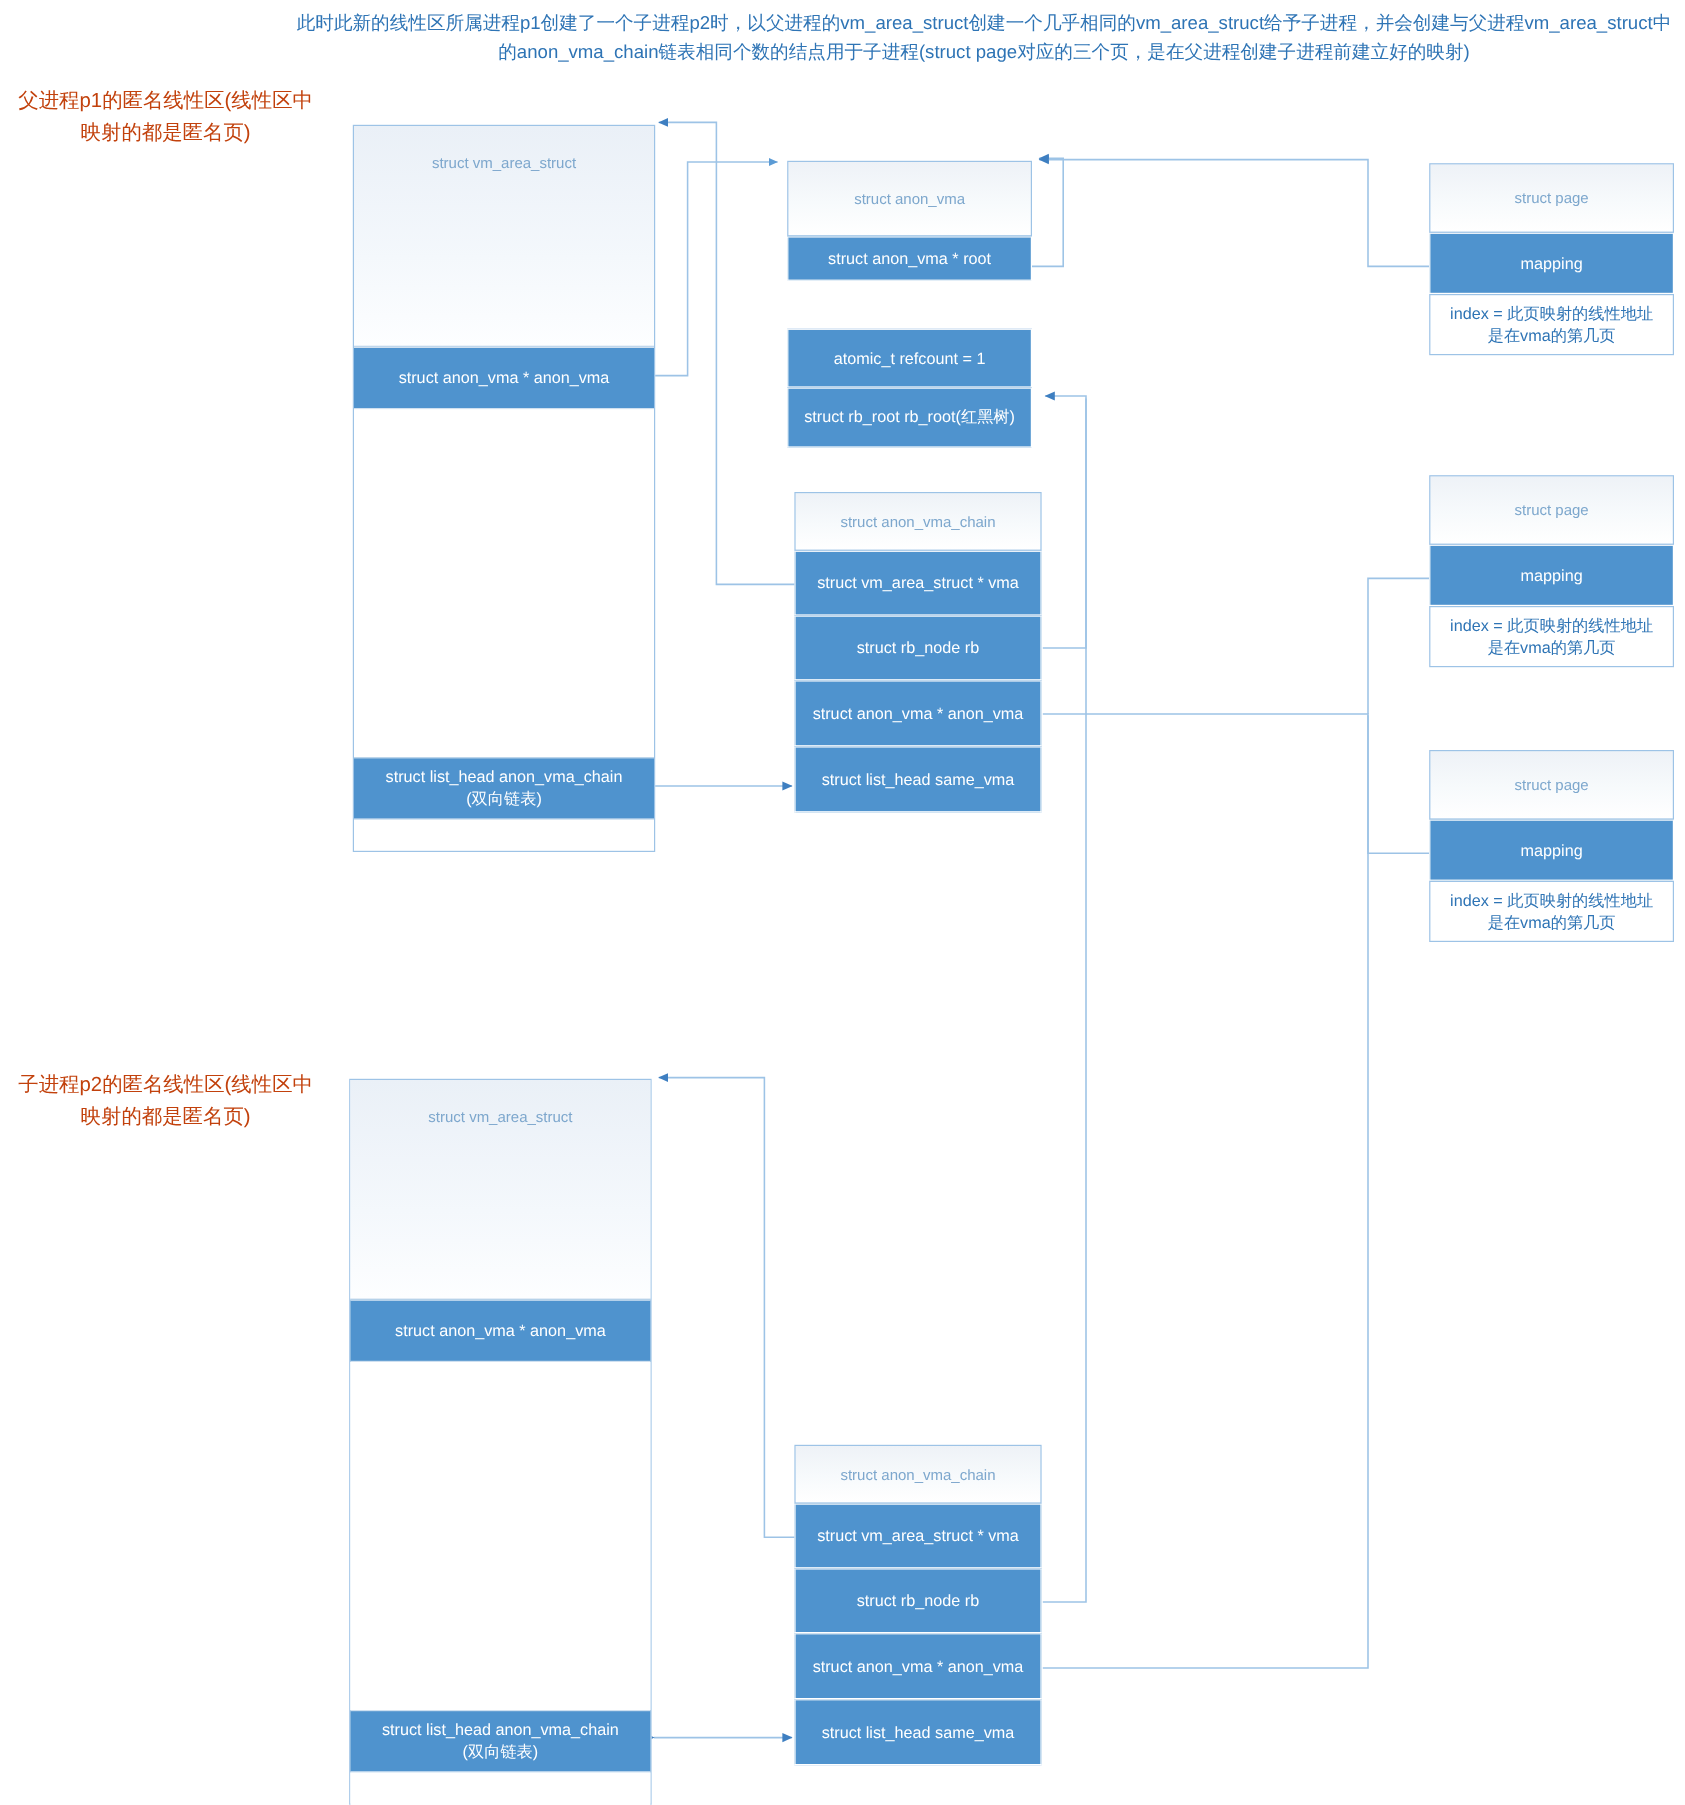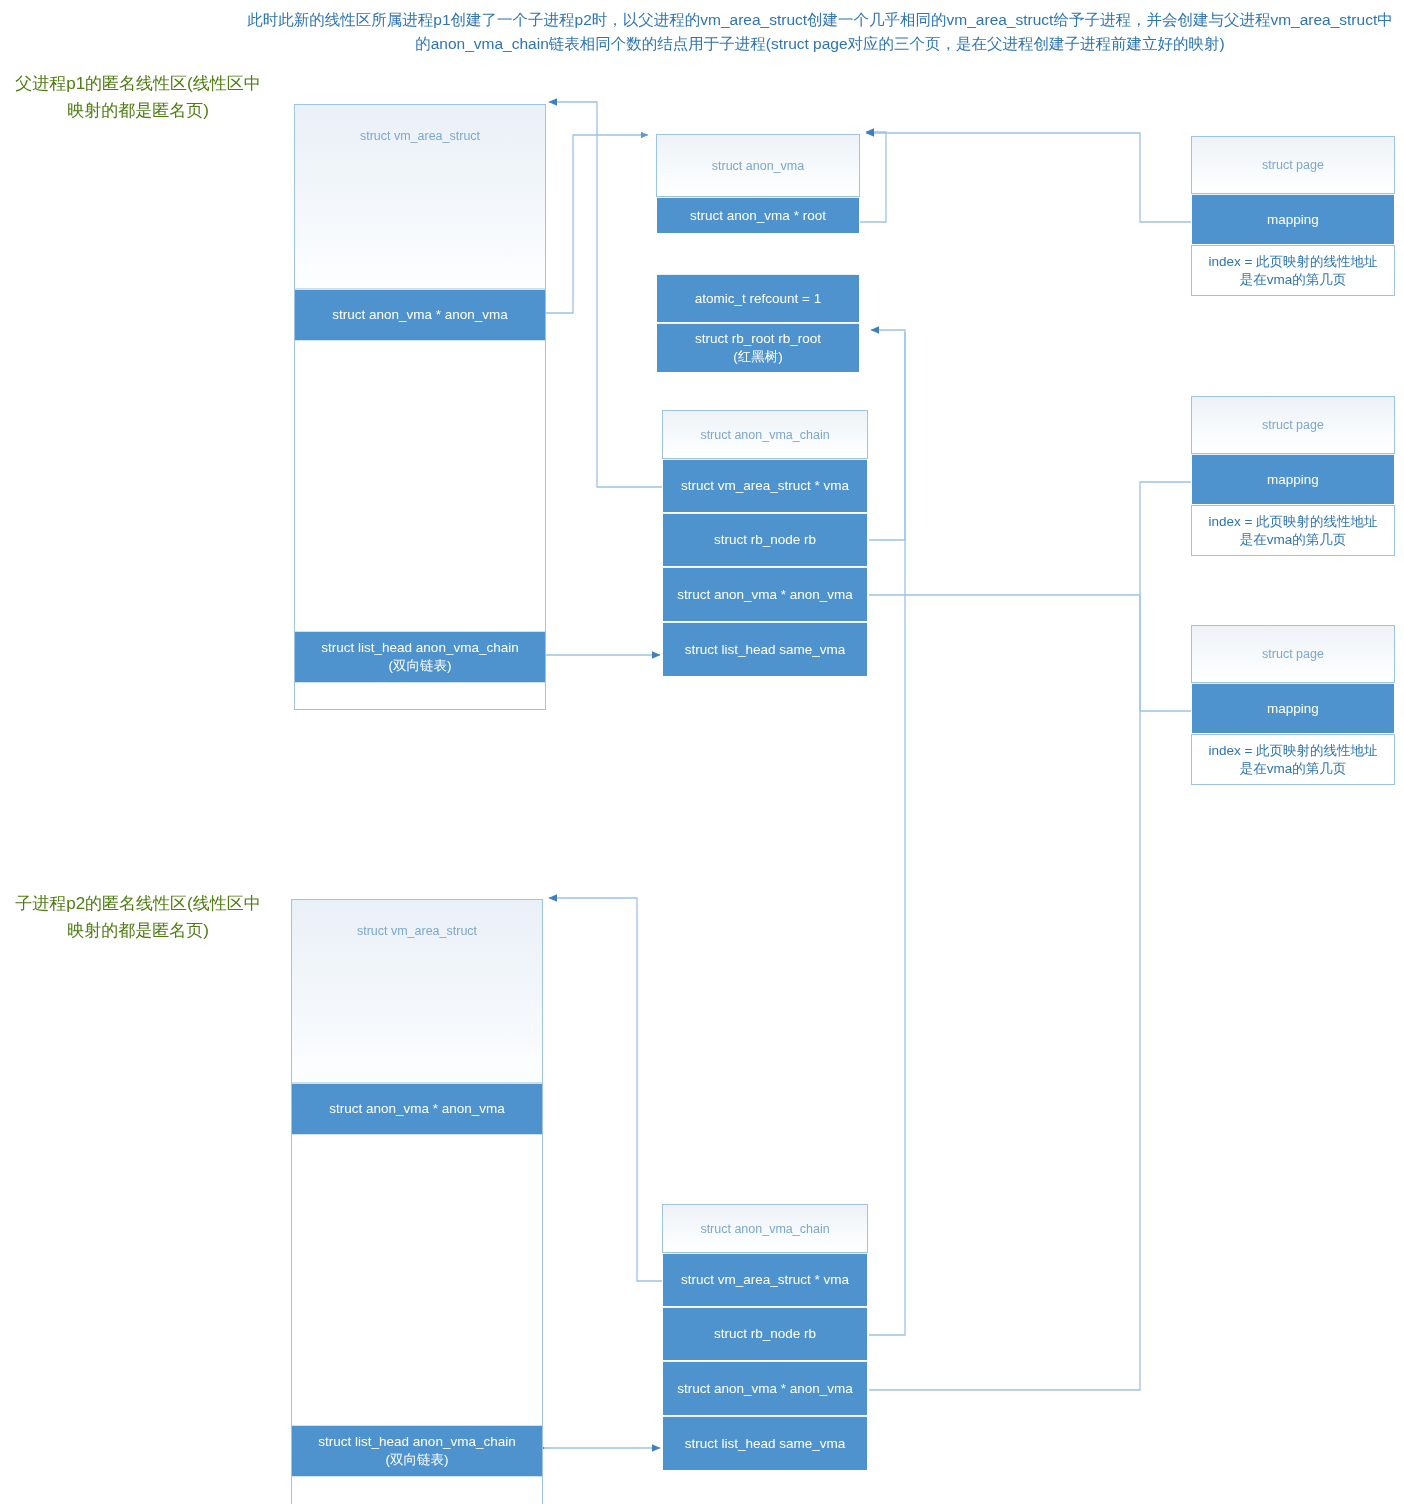--- a/index.html
+++ b/index.html
@@ -12,21 +12,21 @@
   svg.wires{position:absolute;left:0;top:0;width:1404px;height:1504px;pointer-events:none;}
 
   .caption{
     position:absolute;text-align:center;line-height:1.55;
     color:#2e74b5;font-size:15.5px;
   }
   #top-caption{left:240px;top:8px;width:1160px;font-size:15.5px;}
 
   .side-label{
     position:absolute;text-align:center;line-height:1.6;
-    color:#4d7c0f;font-size:17px;
+    color:#c2410c;font-size:17px;
   }
   #parent-label{left:8px;top:70px;width:260px;}
   #child-label{left:8px;top:890px;width:260px;}
 
   
   .sbox{position:absolute;box-sizing:border-box;}
   .sbox .hdr{
     box-sizing:border-box;width:100%;
     background:linear-gradient(180deg,#eef2f7 0%,#f7fafc 55%,#ffffff 100%);
     border:1px solid #9dc3e6;
@@ -114,21 +114,21 @@
       <span>struct list_head anon_vma_chain</span>
       <span>(双向链表)</span>
     </div>
     <div class="vma-gap" style="height:24px;"></div>
   </div>
 
   <div class="sbox" style="left:656px;top:134px;width:204px;">
     <div class="hdr" style="height:63px;">struct anon_vma</div>
     <div class="row" style="height:37px;">struct anon_vma * root</div>
     <div class="row" style="height:49px;margin-top:40px;">atomic_t  refcount = 1</div>
-    <div class="row" style="height:50px;flex-direction:column;">
+    <div class="row" style="height:50px;flex-direction:row;">
       <span>struct rb_root rb_root</span>
       <span>(红黑树)</span>
     </div>
   </div>
 
   <div class="sbox" style="left:662px;top:410px;width:206px;">
     <div class="hdr" style="height:49px;">struct anon_vma_chain</div>
     <div class="row" style="height:54px;">struct vm_area_struct * vma</div>
     <div class="row" style="height:54px;">struct rb_node rb</div>
     <div class="row" style="height:55px;">struct anon_vma * anon_vma</div>

